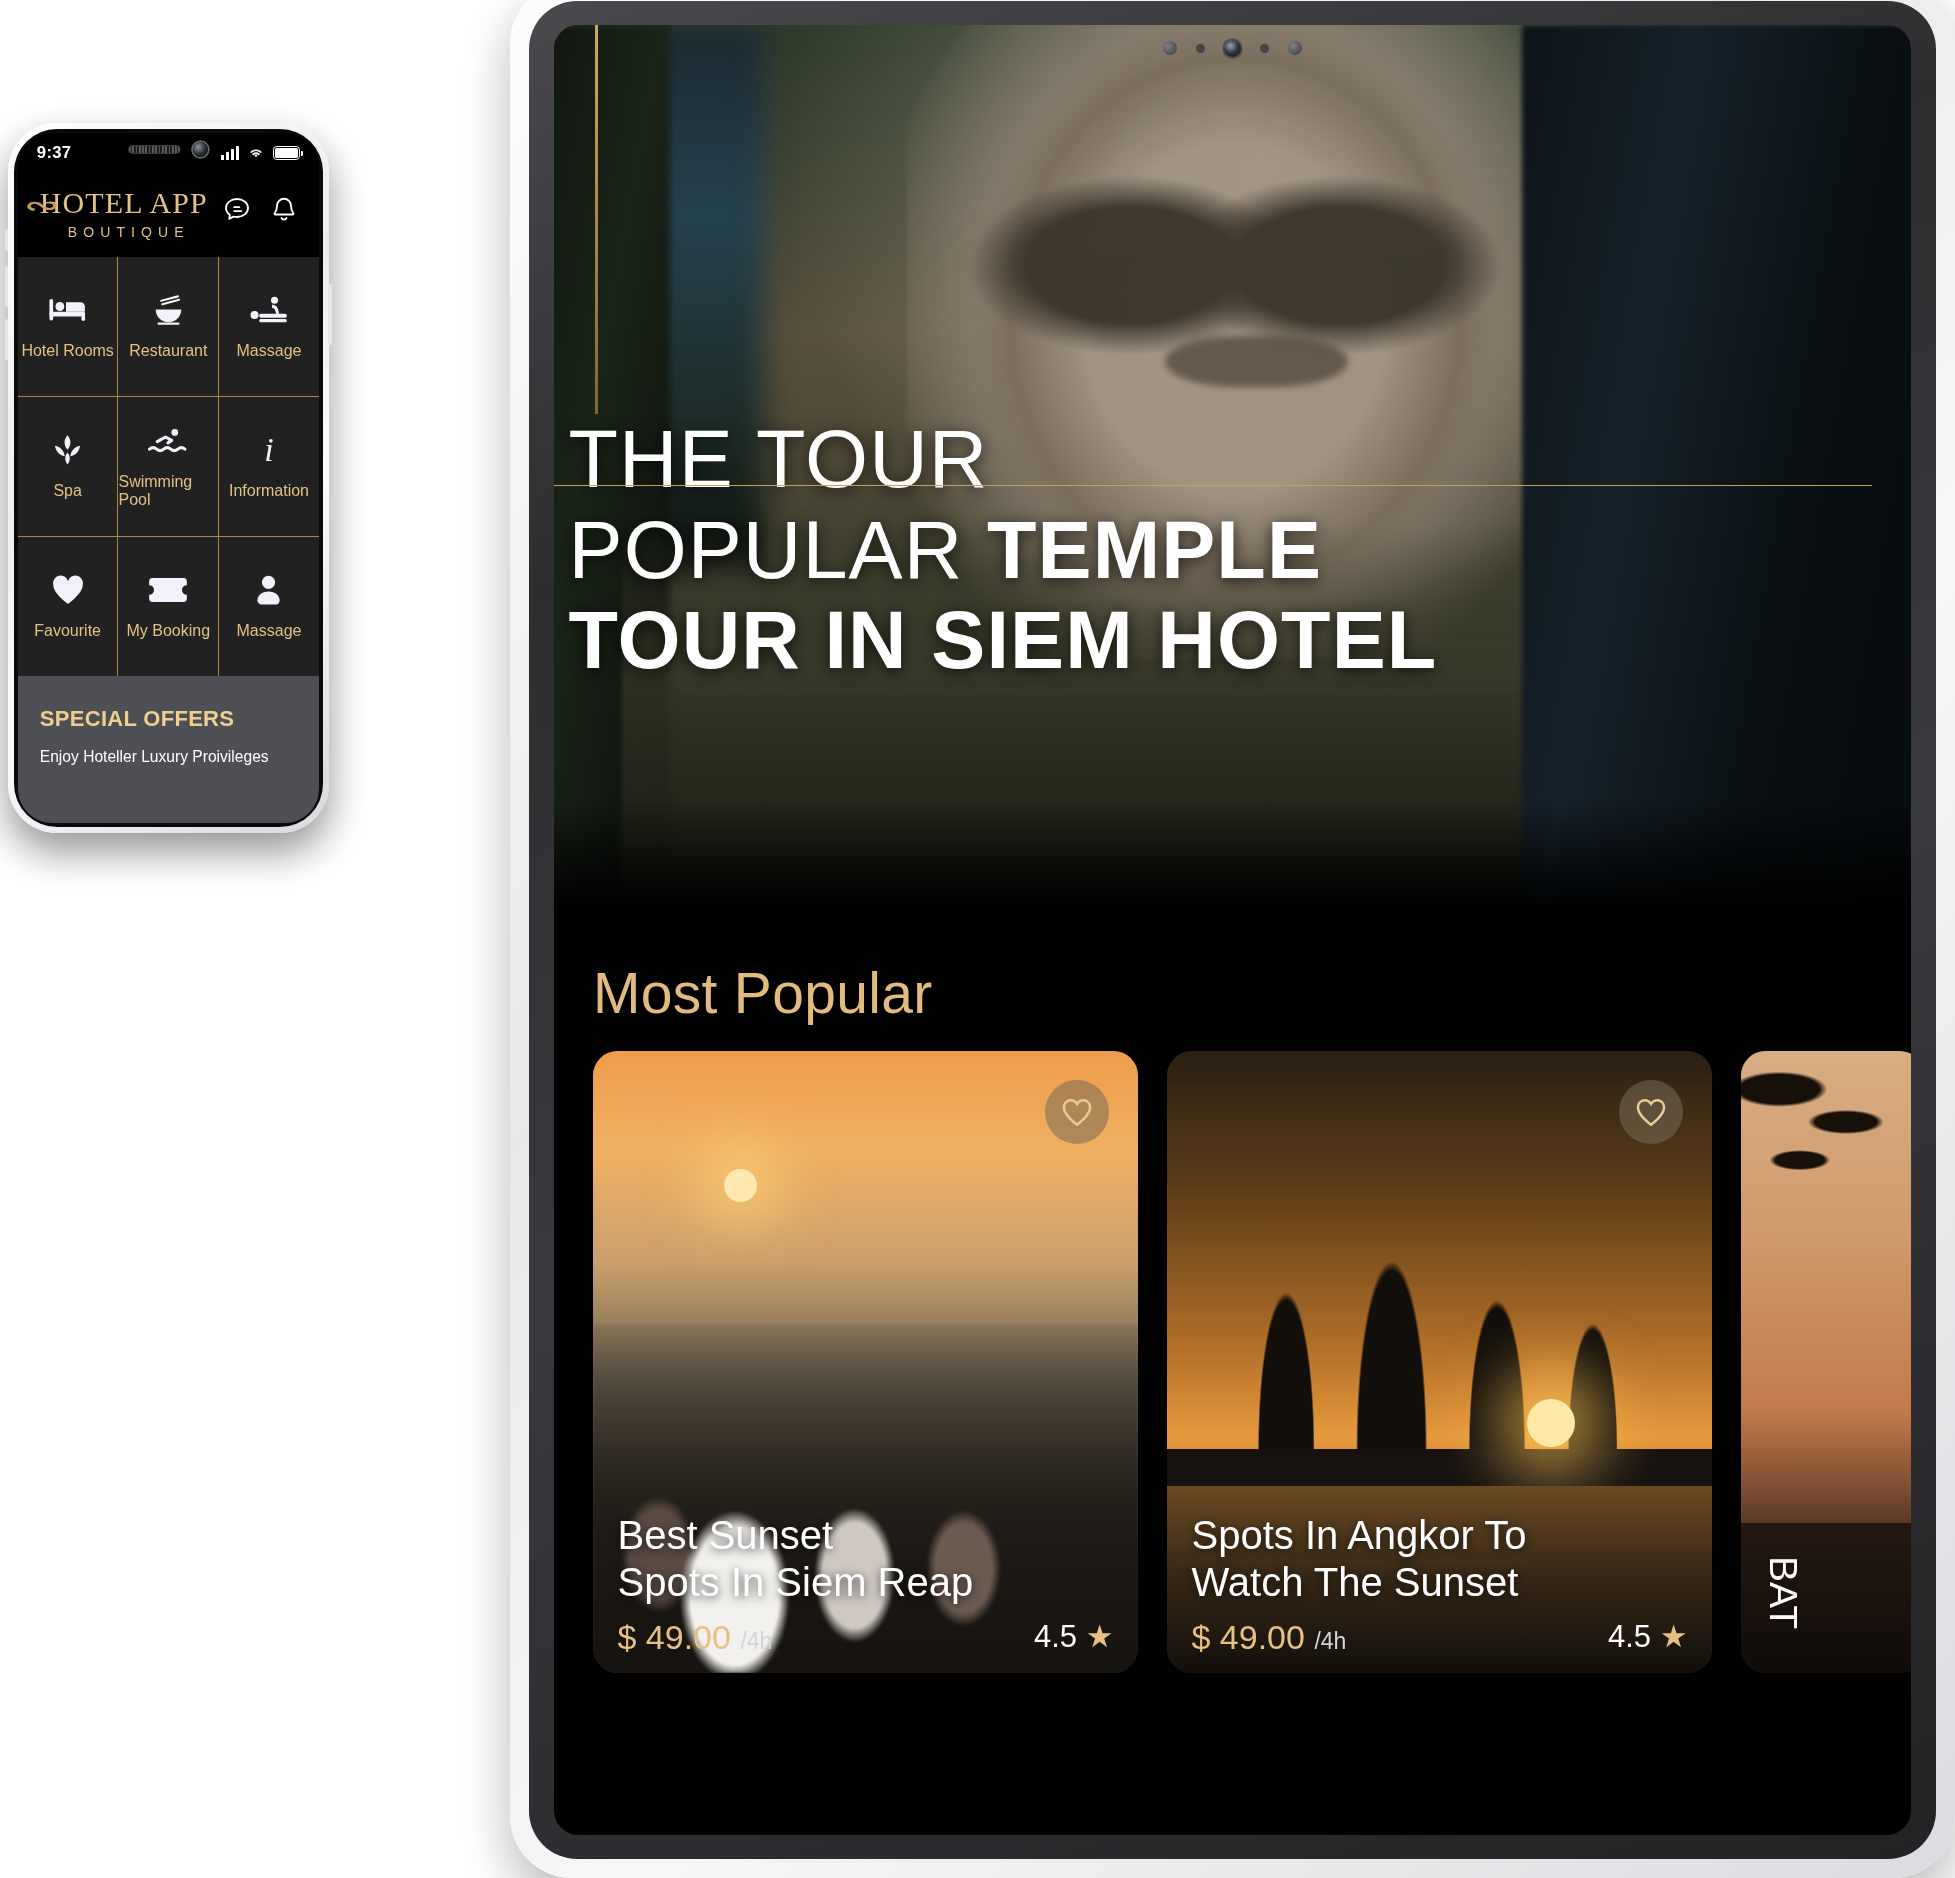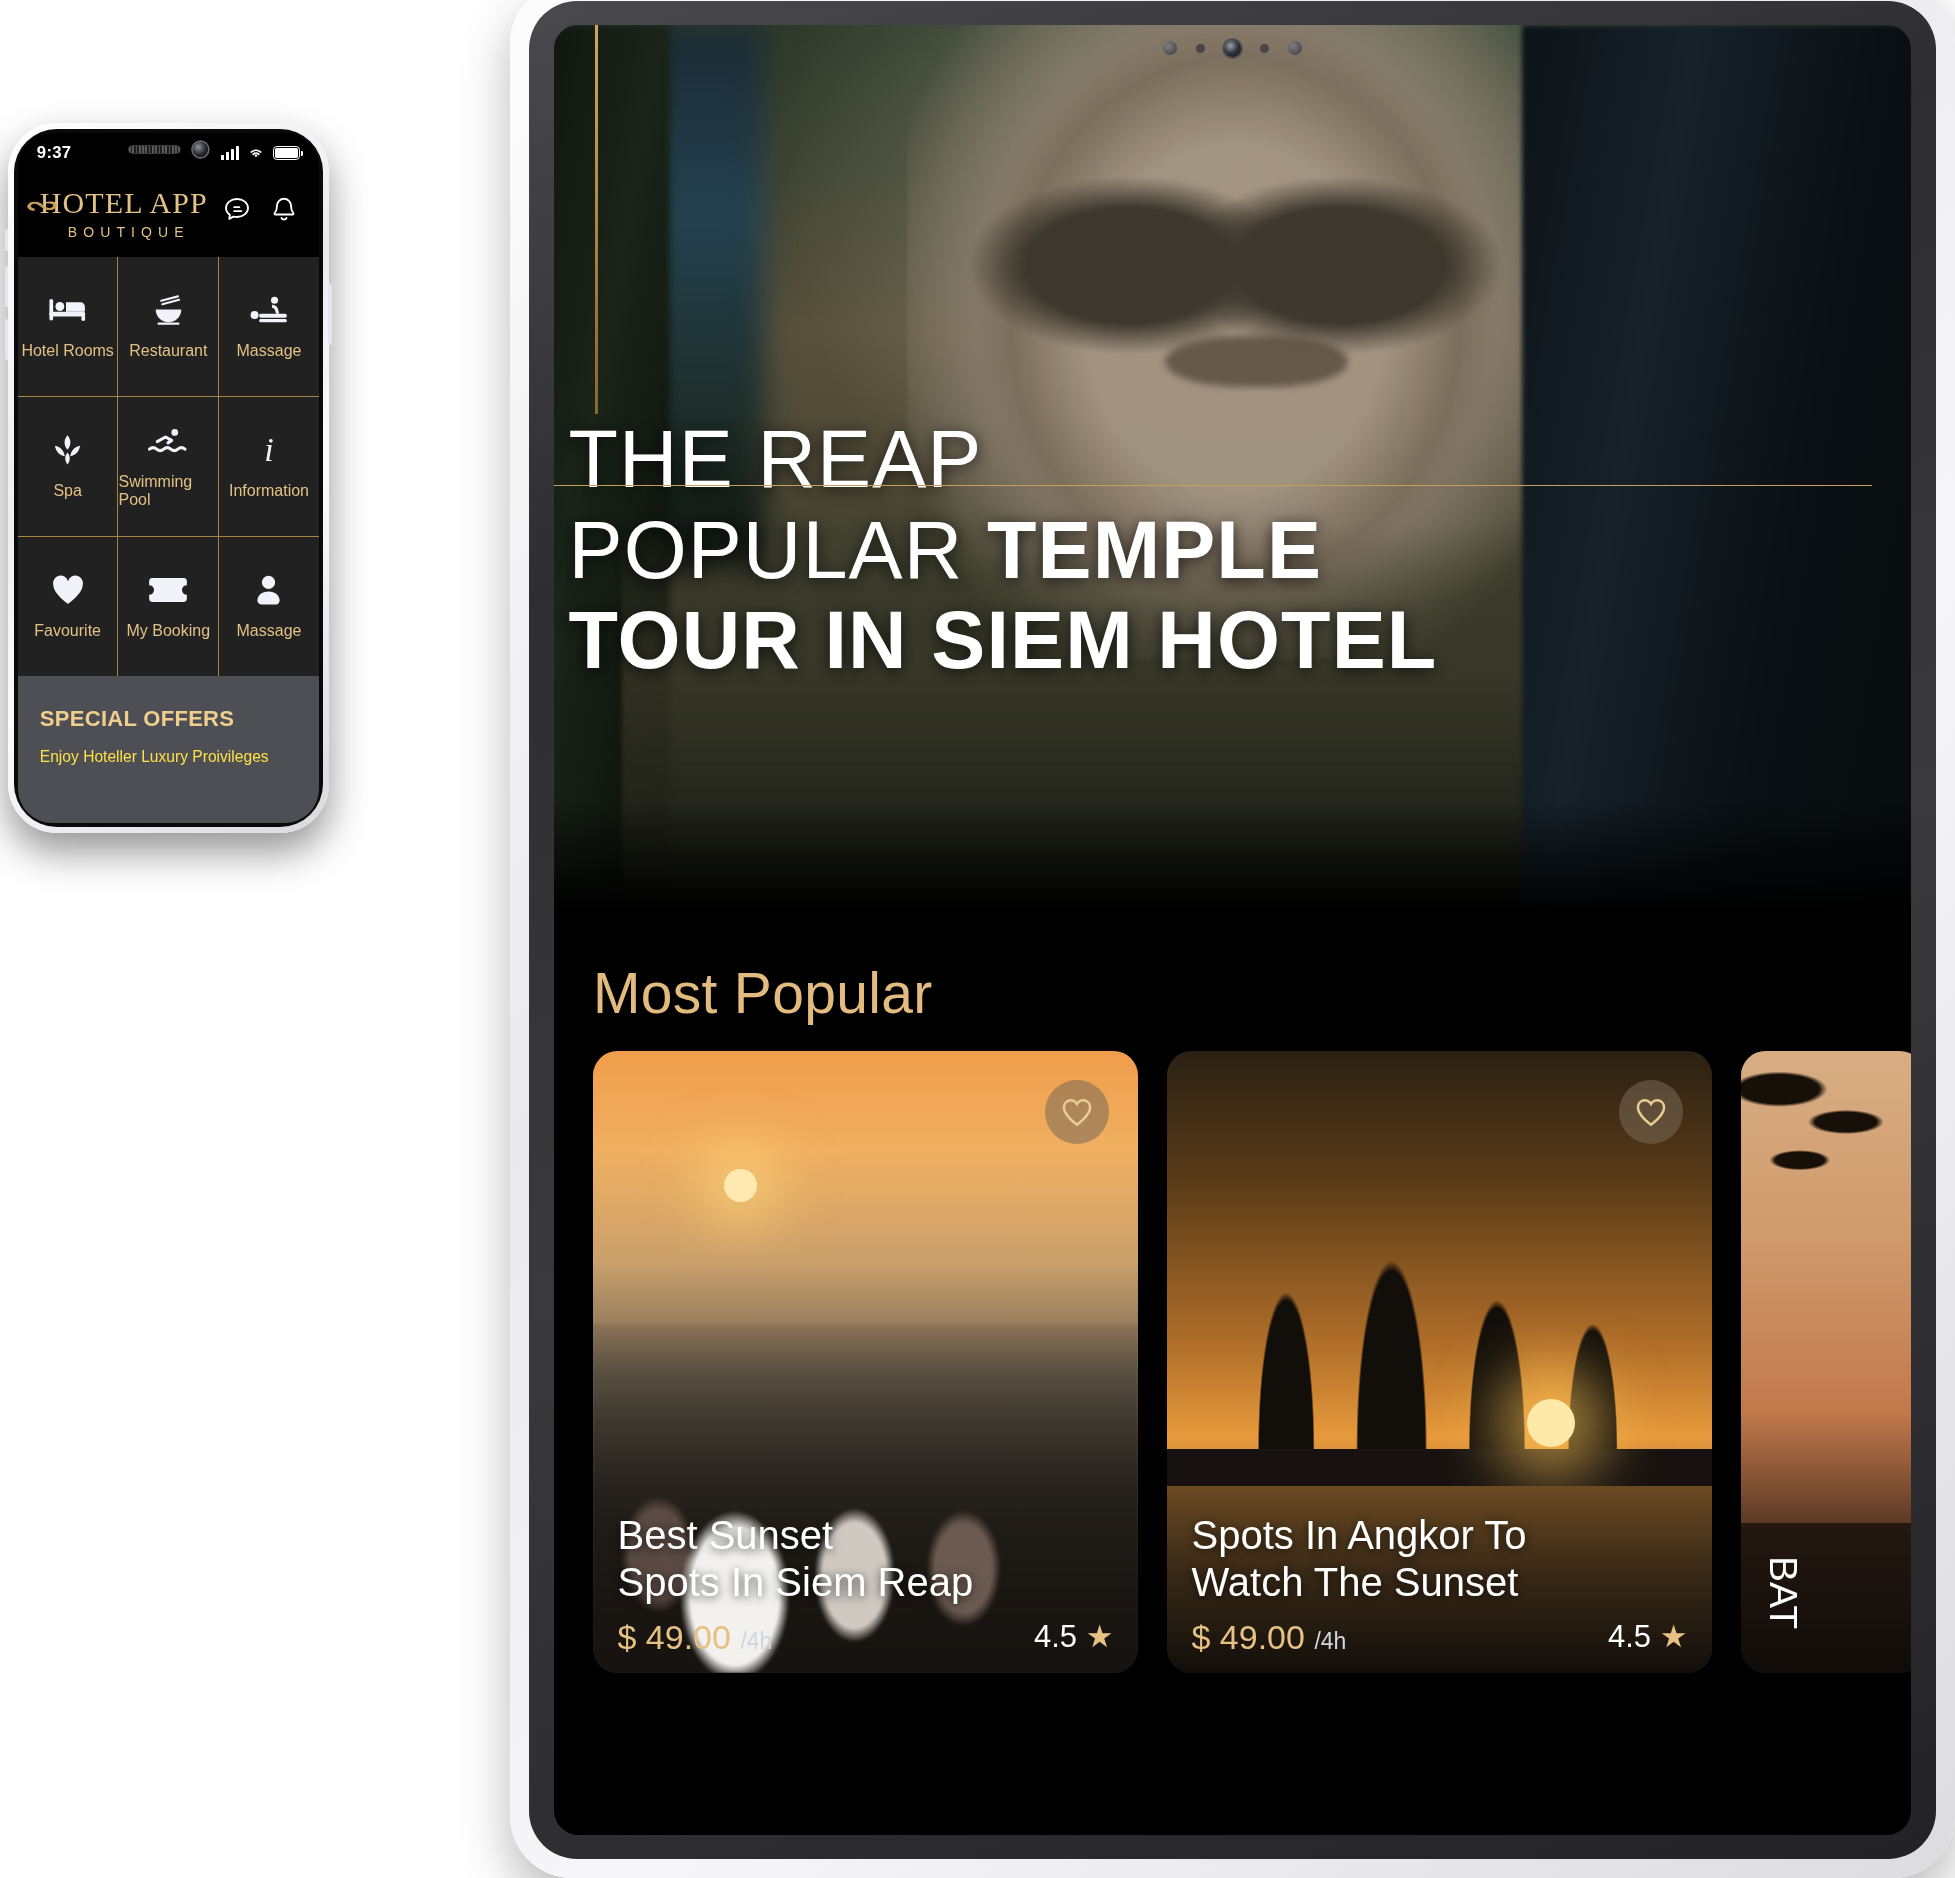--- a/index.html
+++ b/index.html
@@ -189,21 +189,21 @@
   .grid-cell{ flex:1; height:139px; display:flex; flex-direction:column;
     align-items:center; justify-content:center; gap:14.5px; position:relative; }
   .grid-cell + .grid-cell{ border-left:0.8px solid #a9833f; }
   .grid-row + .grid-row{ border-top:0.8px solid #a9833f; }
   .grid-label{ color:#e3c184; font-size:16px; }
   .ico{ width:40px; height:34px; display:flex; align-items:center; justify-content:center; }
 
   .panel-offers{ background:#4e4f55; padding:30px 22px 0 22px; height:170px; }
   .panel-locs{ background:#232323; padding:29px 22px 0 22px; height:167px; }
   .panel-h{ color:#f0cf8e; font-size:22px; font-weight:700; letter-spacing:0.3px; }
-  .panel-p{ color:#fde047; font-size:15.6px; margin-top:14.5px; line-height:1.45; }
+  .panel-p{ color:#ffffff; font-size:15.6px; margin-top:14.5px; line-height:1.45; }
 </style>
 </head>
 <body>
 
 <div class="tablet-wrap">
   <div class="tablet-outer"></div>
   <div class="tablet-mid"></div>
 
   <div class="tablet-screen">
 
@@ -219,21 +219,21 @@
       <div class="hero-img"></div>
       <div class="hero-sky"></div>
       <div class="hero-trunk2"></div>
       <div class="hero-face"></div>
       <div class="hero-mouth"></div>
       <div class="hero-rocks"></div>
       <div class="hero-trunk"></div>
       <div class="hero-gold-line"></div>
 
       <div class="hero-text">
-        <div class="hl">THE REAP</div>
+        <div class="hl">THE TOUR</div>
         <div class="hl hl-row2">
           <span class="hl-rule"></span>
           <span>POPULAR </span><span class="strong" style="font-weight:700">TEMPLE</span>
         </div>
         <div class="hl strong">TOUR IN SIEM HOTEL</div>
       </div>
       <div class="hero-fade"></div>
     </div>
 
     <div class="mp-head">Most Popular</div>

